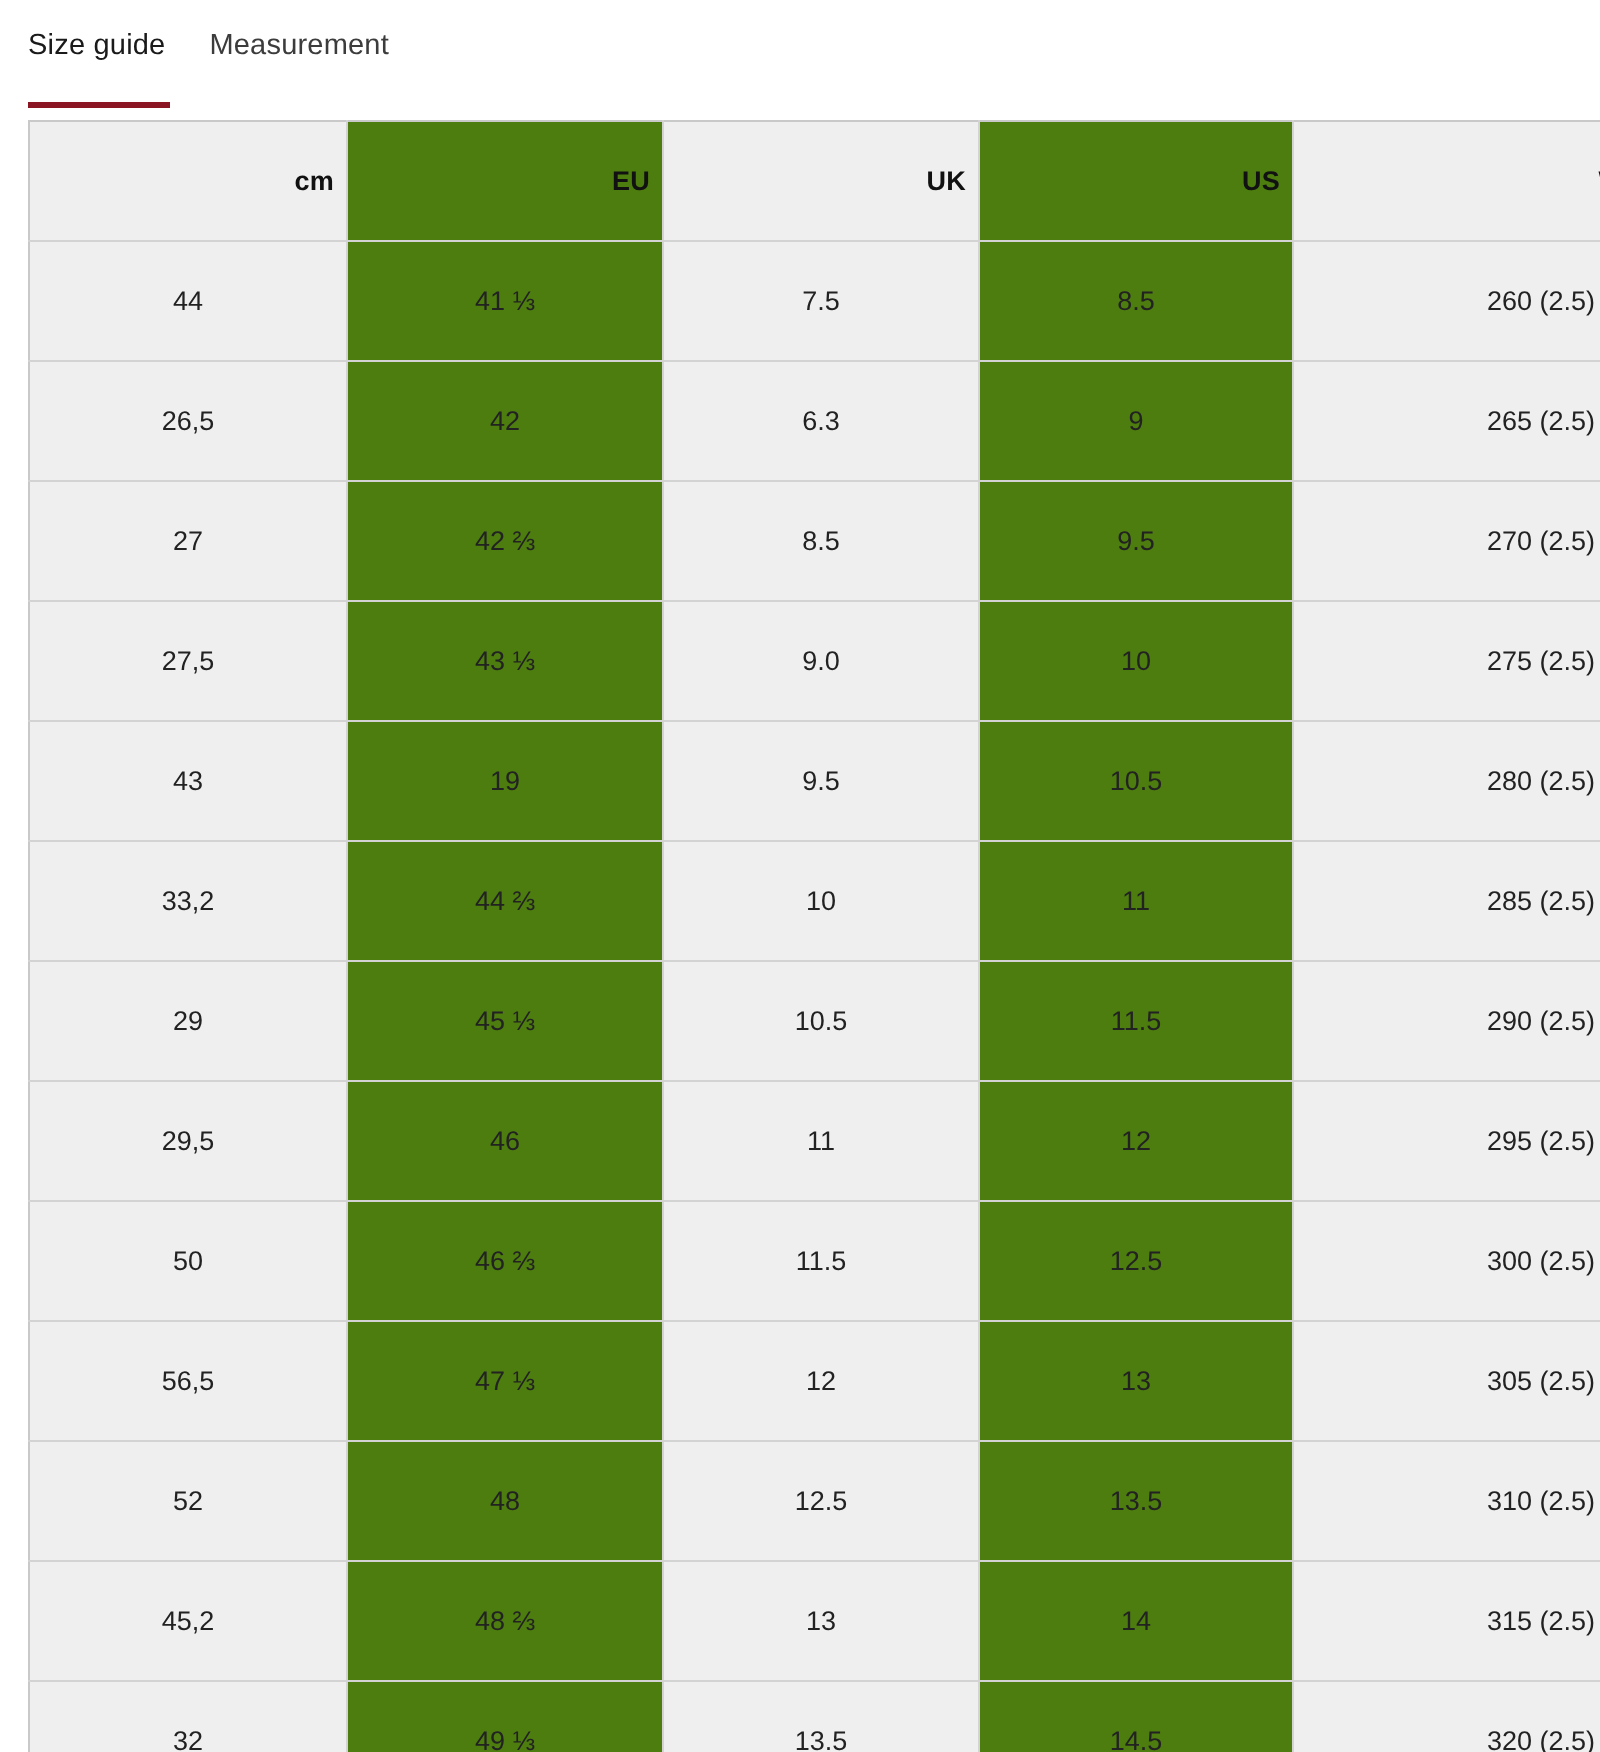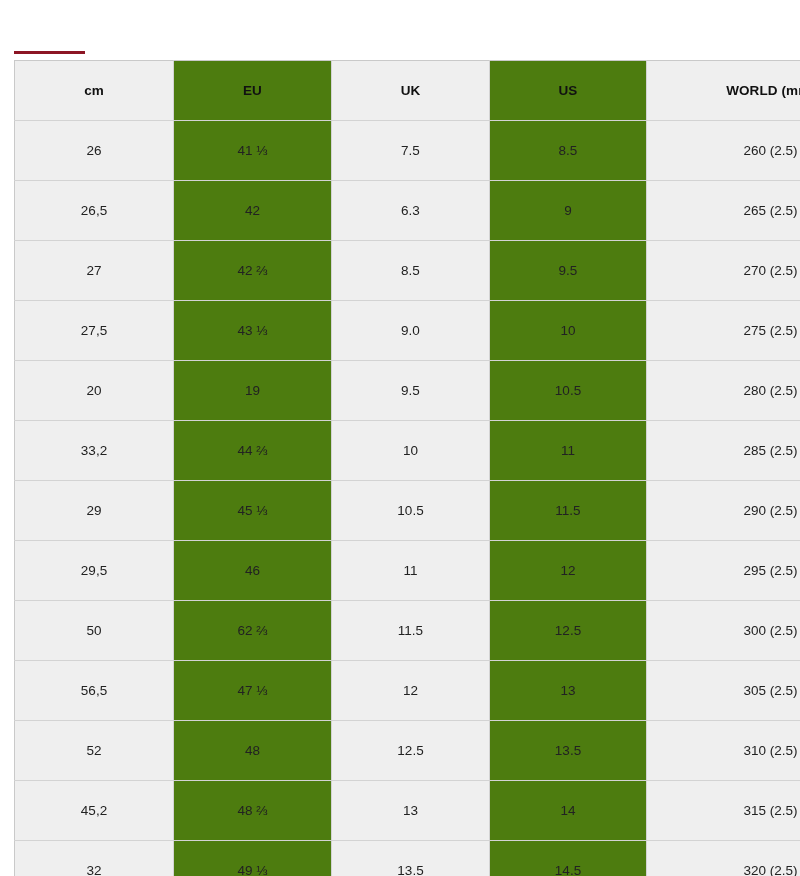--- a/index.html
+++ b/index.html
@@ -79,35 +79,42 @@
     border-bottom: 1px solid #d3d3d3;
     border-right: 1px solid #d3d3d3;
     font-size: 13.5px;
     box-sizing: border-box;
   }
   table.size-table th {
     font-weight: 700;
     color: #111111;
     font-size: 13.5px;
     letter-spacing: 0.1px;
+    text-align: right;
   }
   table.size-table td {
     font-weight: 400;
     color: #222222;
   }
   
   .col-shade { background: #efefef; }
   .col-plain { background: #4d7c0f; }
 
   .frac { white-space: nowrap; }
 </style>
 </head>
 <body>
 
 <div class="tabbar">
+  <div class="tab active">
+    <span>Size guide</span>
+  </div>
+  <div class="tab inactive">
+    <span>Measurement</span>
+  </div>
 </div>
 
 <div class="indicator-row">
   <div class="indicator"></div>
 </div>
 
 <div class="table-wrap">
   <table class="size-table">
     <colgroup>
       <col class="c-cm">
@@ -120,21 +127,21 @@
       <tr id="hdr-row">
           <th class="col-shade">cm</th>
           <th class="col-plain">EU</th>
           <th class="col-shade">UK</th>
           <th class="col-plain">US</th>
           <th class="col-shade">WORLD (mm)</th>
         </tr>
     </thead>
     <tbody id="body-rows">
         <tr>
-          <td class="col-shade frac">26</td>
+          <td class="col-shade frac">44</td>
           <td class="col-plain frac">41 ⅓</td>
           <td class="col-shade frac">7.5</td>
           <td class="col-plain frac">8.5</td>
           <td class="col-shade frac">260 (2.5)</td>
         </tr>
         <tr>
           <td class="col-shade frac">26,5</td>
           <td class="col-plain frac">42</td>
           <td class="col-shade frac">6.3</td>
           <td class="col-plain frac">9</td>
@@ -148,21 +155,21 @@
           <td class="col-shade frac">270 (2.5)</td>
         </tr>
         <tr>
           <td class="col-shade frac">27,5</td>
           <td class="col-plain frac">43 ⅓</td>
           <td class="col-shade frac">9.0</td>
           <td class="col-plain frac">10</td>
           <td class="col-shade frac">275 (2.5)</td>
         </tr>
         <tr>
-          <td class="col-shade frac">20</td>
+          <td class="col-shade frac">43</td>
           <td class="col-plain frac">19</td>
           <td class="col-shade frac">9.5</td>
           <td class="col-plain frac">10.5</td>
           <td class="col-shade frac">280 (2.5)</td>
         </tr>
         <tr>
           <td class="col-shade frac">33,2</td>
           <td class="col-plain frac">44 ⅔</td>
           <td class="col-shade frac">10</td>
           <td class="col-plain frac">11</td>
@@ -177,21 +184,21 @@
         </tr>
         <tr>
           <td class="col-shade frac">29,5</td>
           <td class="col-plain frac">46</td>
           <td class="col-shade frac">11</td>
           <td class="col-plain frac">12</td>
           <td class="col-shade frac">295 (2.5)</td>
         </tr>
         <tr>
           <td class="col-shade frac">50</td>
-          <td class="col-plain frac">62 ⅔</td>
+          <td class="col-plain frac">46 ⅔</td>
           <td class="col-shade frac">11.5</td>
           <td class="col-plain frac">12.5</td>
           <td class="col-shade frac">300 (2.5)</td>
         </tr>
         <tr>
           <td class="col-shade frac">56,5</td>
           <td class="col-plain frac">47 ⅓</td>
           <td class="col-shade frac">12</td>
           <td class="col-plain frac">13</td>
           <td class="col-shade frac">305 (2.5)</td>

